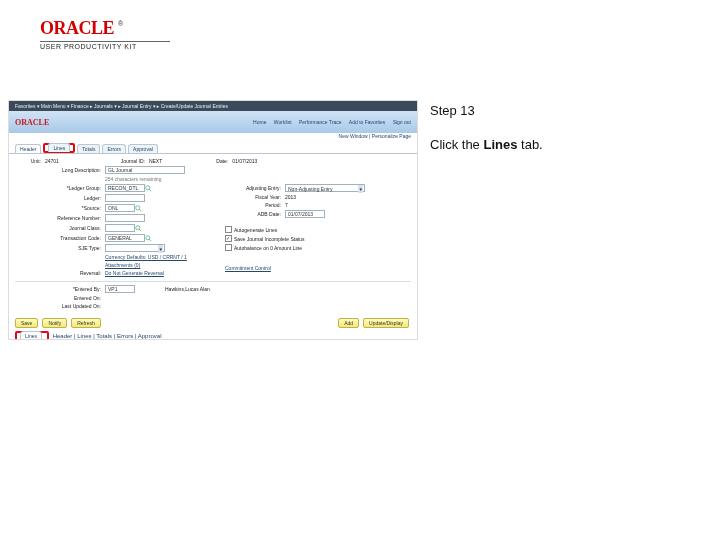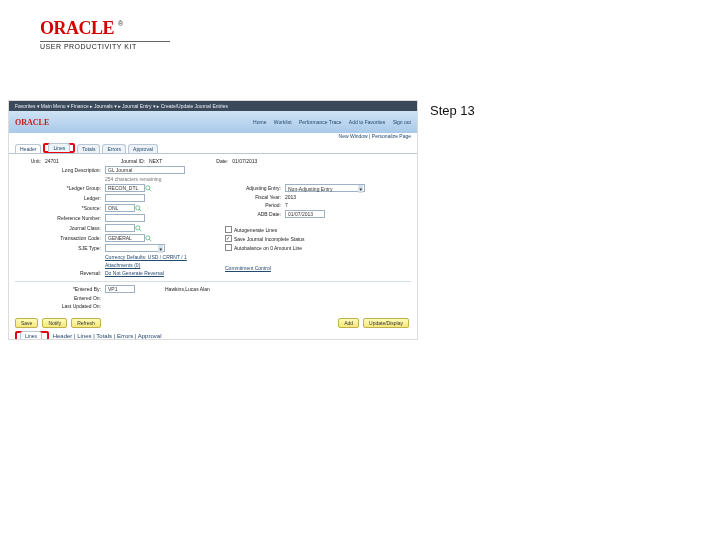--- a/index.html
+++ b/index.html
@@ -262,15 +262,18 @@
           <span class="highlight-box">
             <span class="bottom-tab">Lines</span>
           </span>
           <span class="val" style="margin-left:4px;color:#24486e">Header | Lines | Totals | Errors | Approval</span>
         </div>
       </div>
     </div>
 
     <div class="instr-col">
       <div class="step-label">Step 13</div>
+      <div class="instr-line">
+        <span>Click the </span><span class="bold">Lines</span><span> tab.</span>
+      </div>
     </div>
   </div>
 </div>
 
 </body></html>

